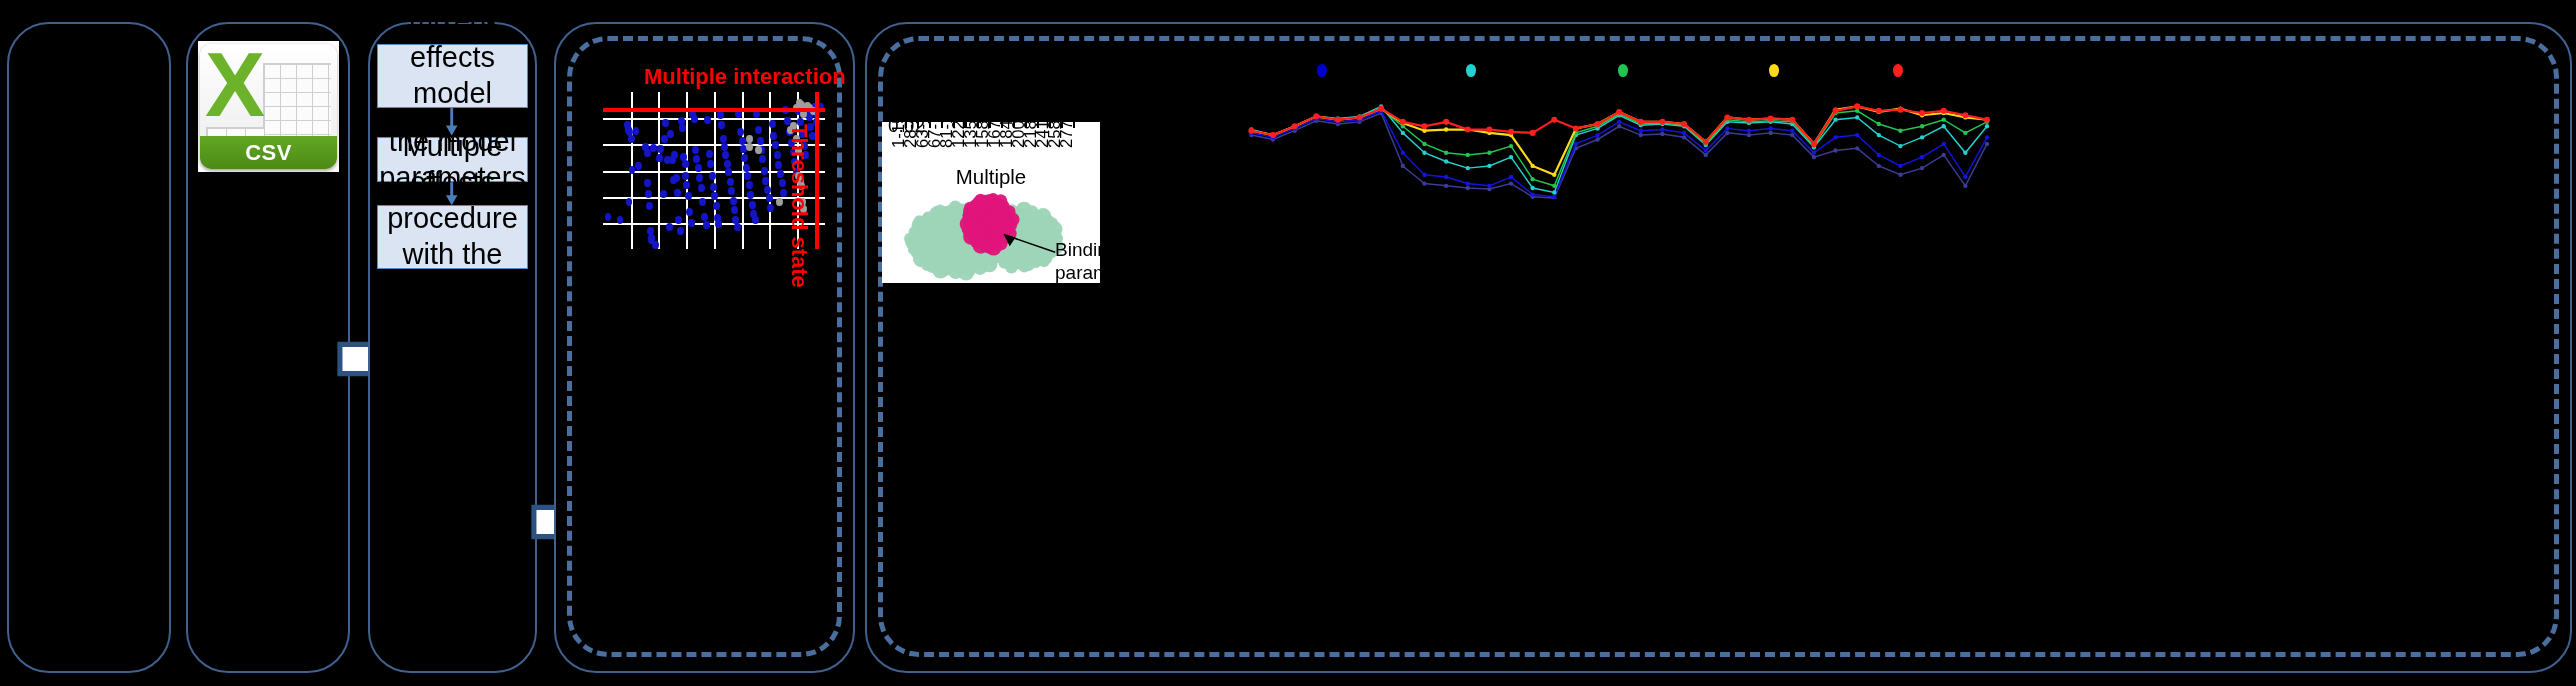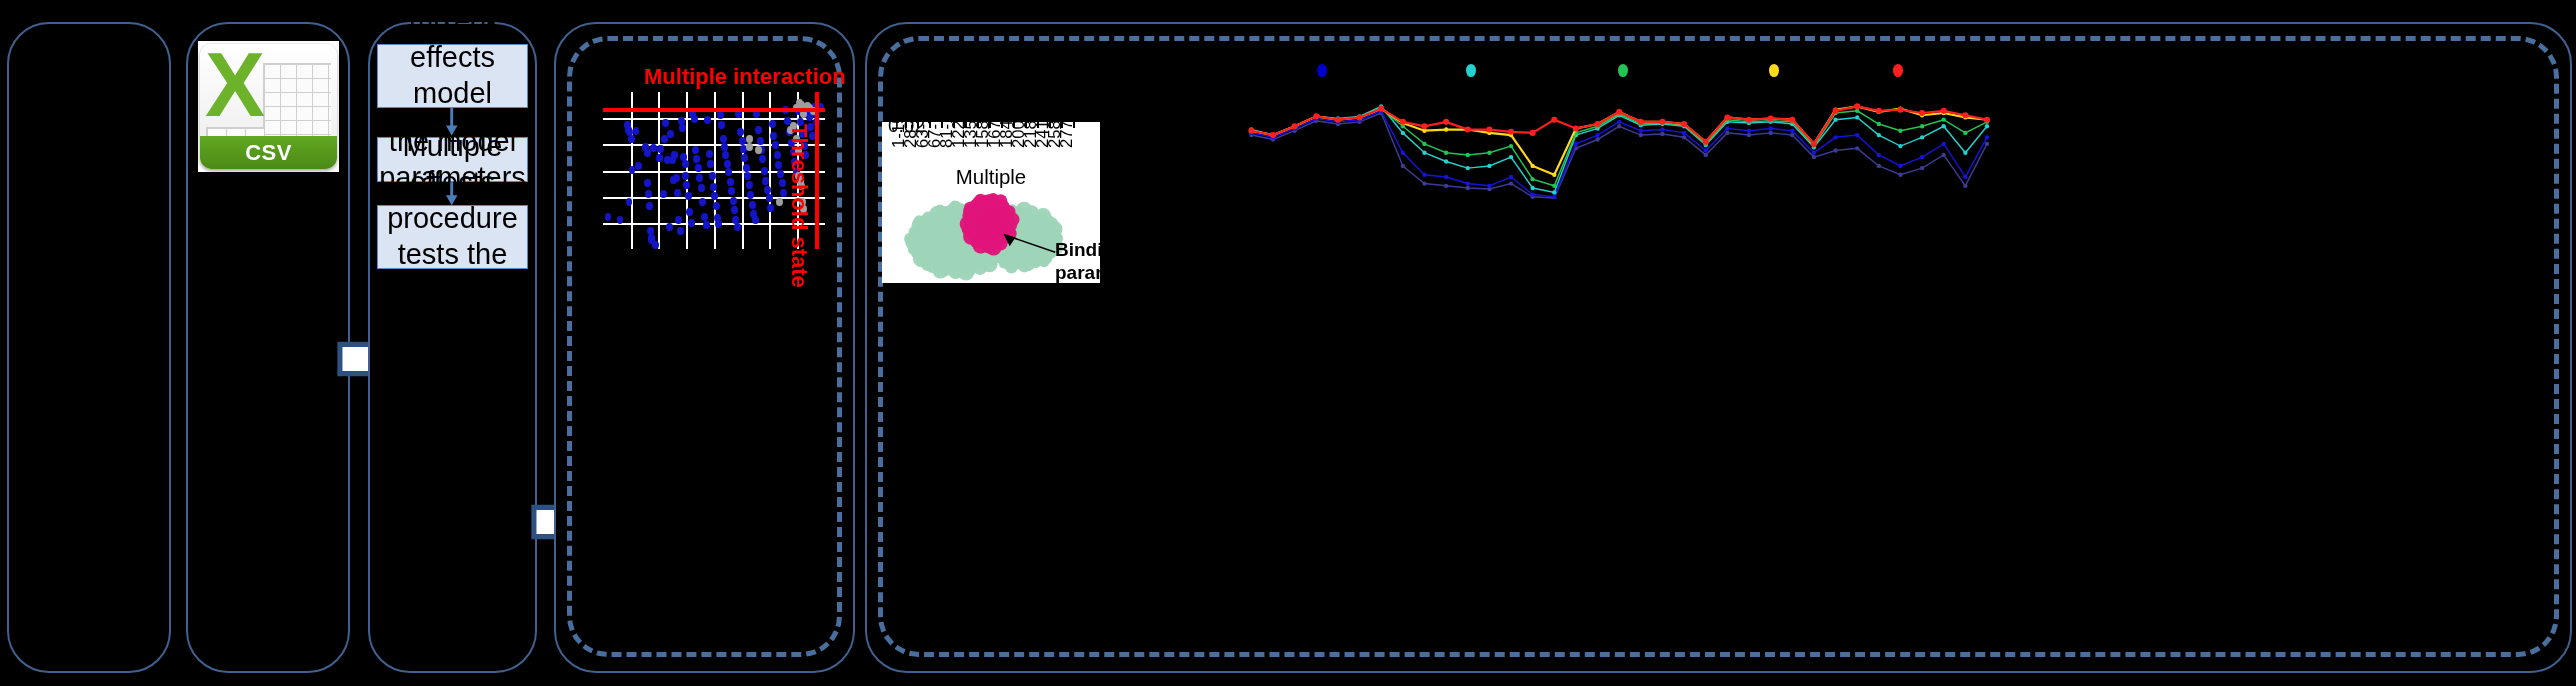--- a/index.html
+++ b/index.html
@@ -158,21 +158,21 @@
 <div class="pbox" style="left:377px;top:137px;width:151px;height:45px;">
   <span>
       <div><span>the model parameters</span></div>
     </span>
 </div>
 
 <div class="pbox" style="left:377px;top:205px;width:151px;height:64px;">
   <span>
       <div><span>Multiple effects</span></div>
       <div><span>procedure</span></div>
-      <div><span>tests the </span><b>BH</b><span> procedure</span></div>
+      <div><span>with the </span><b>BH</b><span> procedure</span></div>
     </span>
 </div>
 
 <div class="down-arrow" style="left:443px;top:108px;width:17.4px;height:29px;">
   <svg width="17.4" height="29" viewBox="0 0 24 40">
     <line x1="12" y1="0" x2="12" y2="26" stroke="#4a7ebb" stroke-width="4"></line>
     <polygon points="4,24 20,24 12,38" fill="#4a7ebb"></polygon>
   </svg>
 </div>
 <div class="down-arrow" style="left:443px;top:182px;width:17.4px;height:25px;">
@@ -993,17 +993,17 @@
         <circle cx="113.8" cy="64.2" r="7.0" fill="#e0157a" opacity="0.96"></circle>
         <circle cx="160.4" cy="24.6" r="9.0" fill="#e0157a" opacity="0.96"></circle>
         <circle cx="150.5" cy="88.6" r="11.0" fill="#e0157a" opacity="0.96"></circle>
         <circle cx="118.0" cy="33.8" r="8.0" fill="#e0157a" opacity="0.96"></circle>
         <circle cx="176.2" cy="50.3" r="10.0" fill="#e0157a" opacity="0.96"></circle>
       </g>
       <line x1="164.64000000000001" y1="70.72" x2="235.20000000000002" y2="95.19999999999999" stroke="#000" stroke-width="2"></line>
       <polygon points="164.64000000000001,70.72 180.64000000000001,74.72 172.64000000000001,86.72" fill="#000"></polygon>
     </svg></div>
 
-<div class="struct-label" style="left:1055px;top:238px;width:67px;font-weight:bold;">
+<div class="struct-label" style="left:1055px;top:238px;width:67px;">
   <div>Binding</div>
   <div>parameters</div>
 </div>
 
 
 </body></html>

